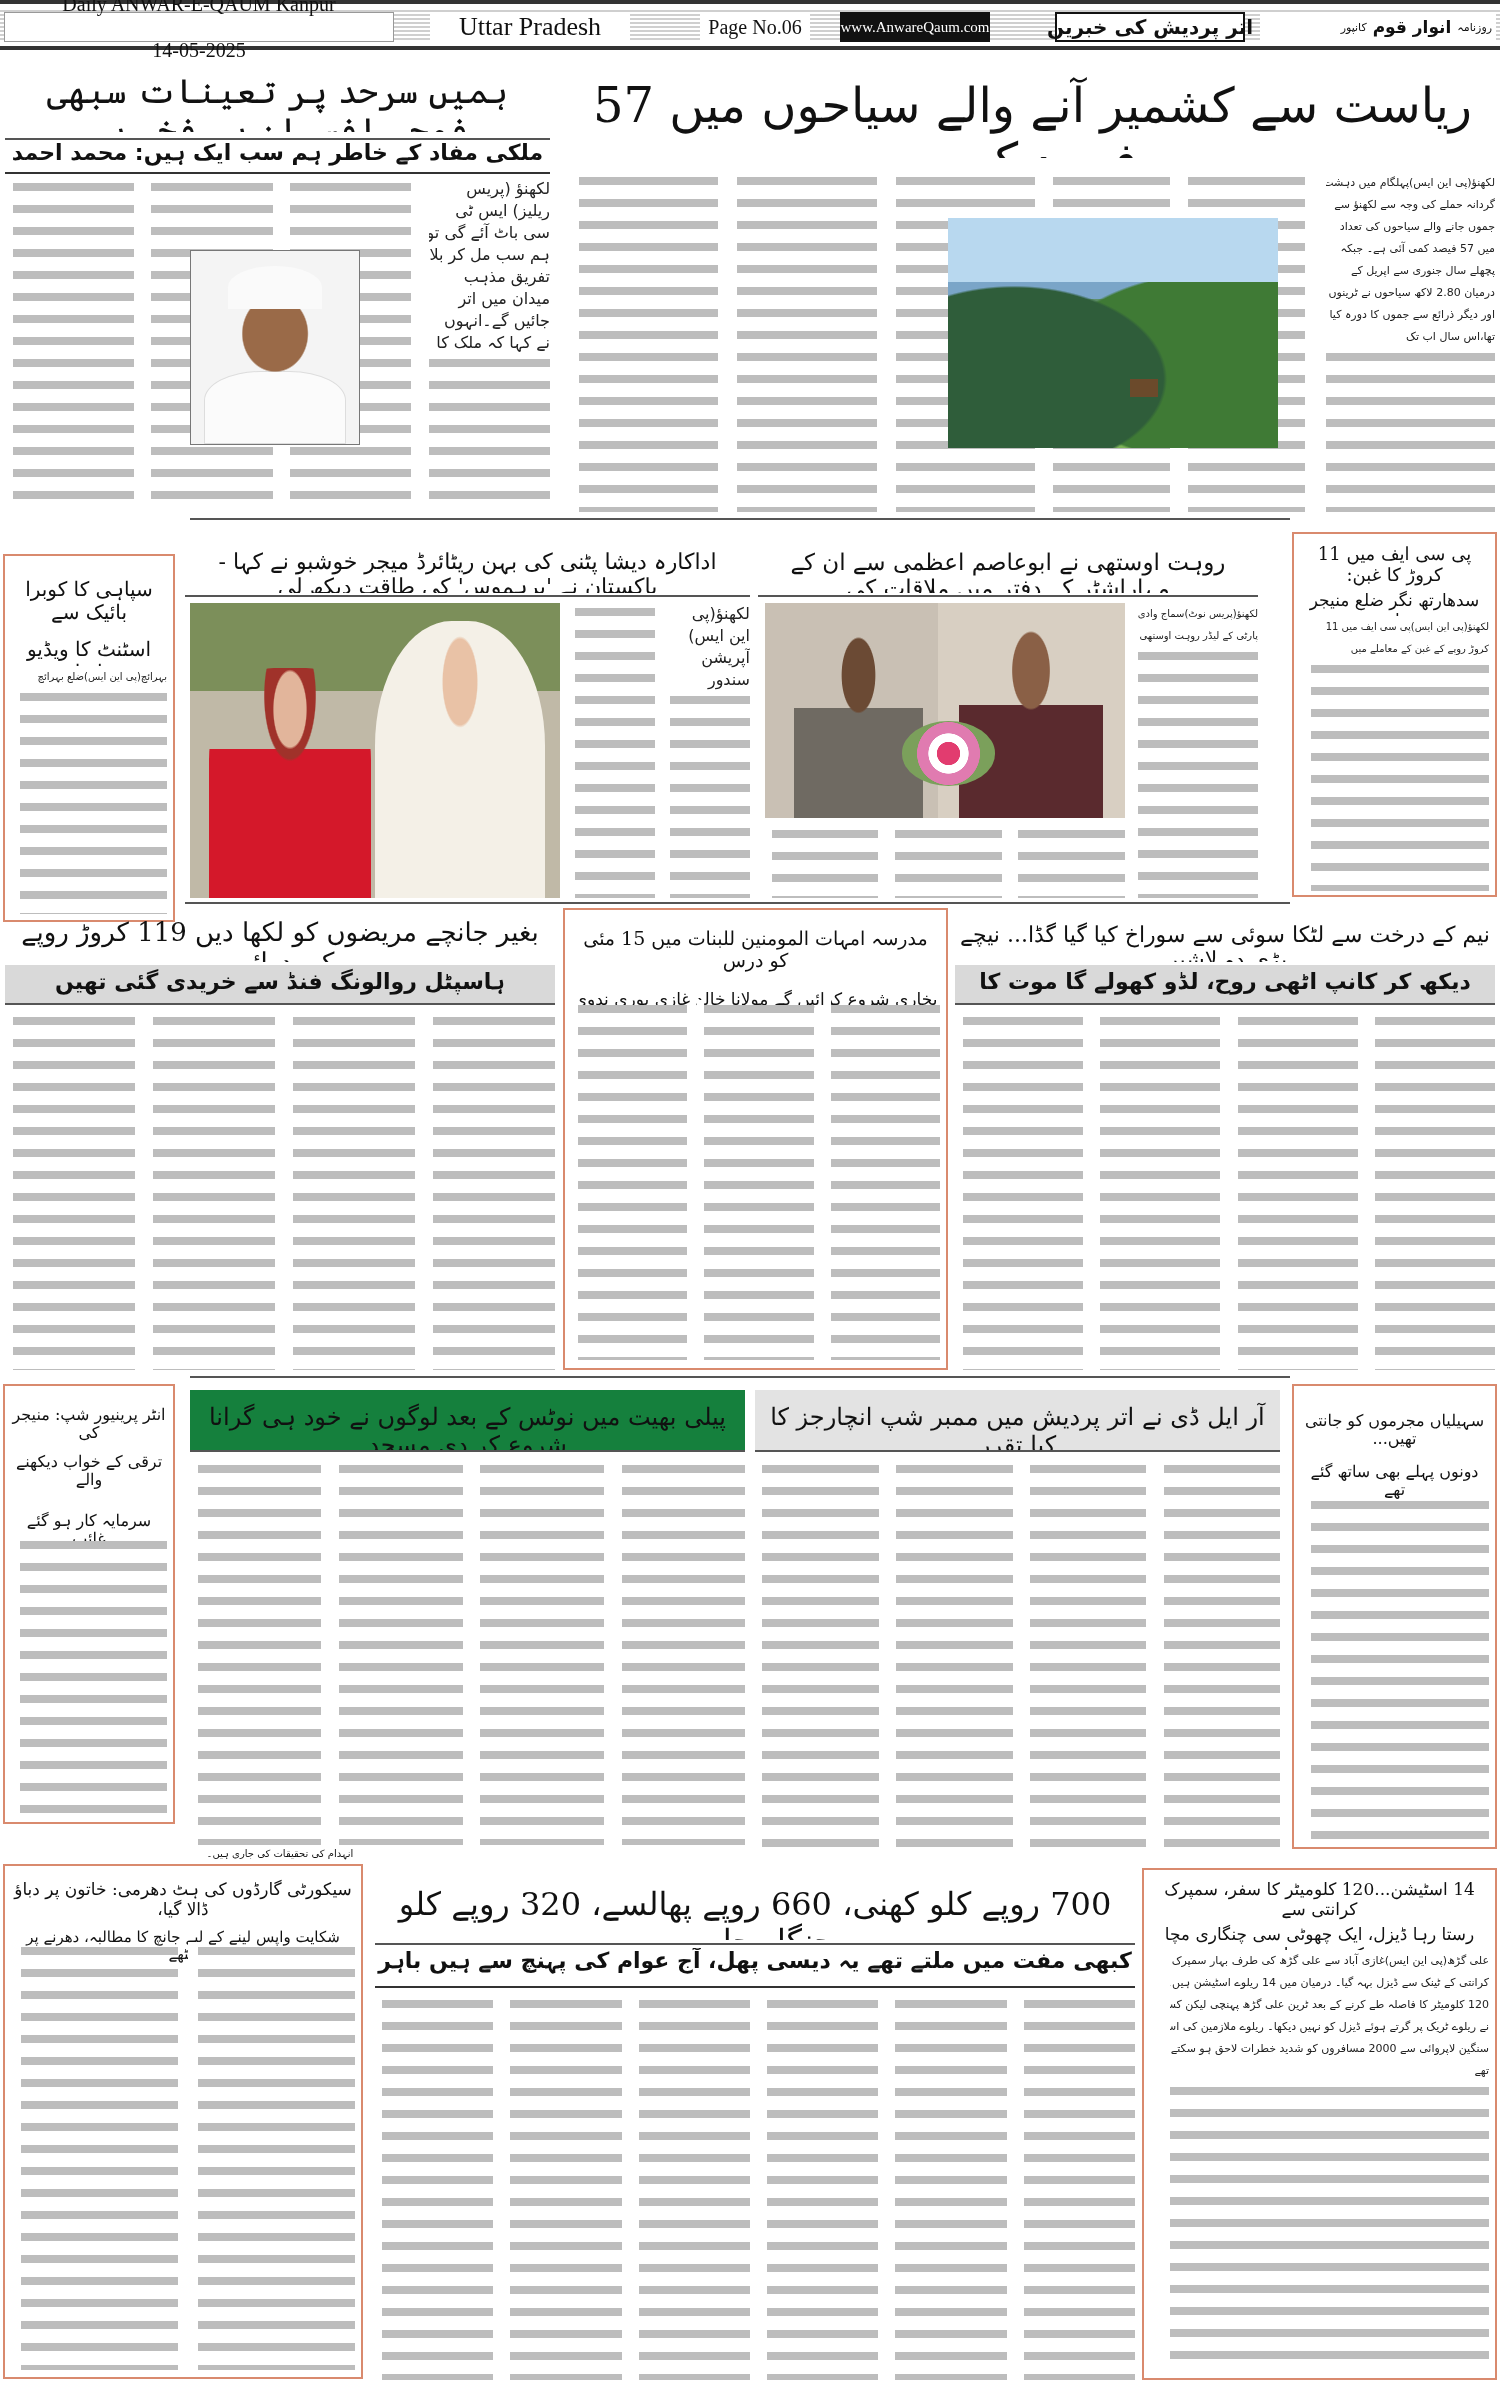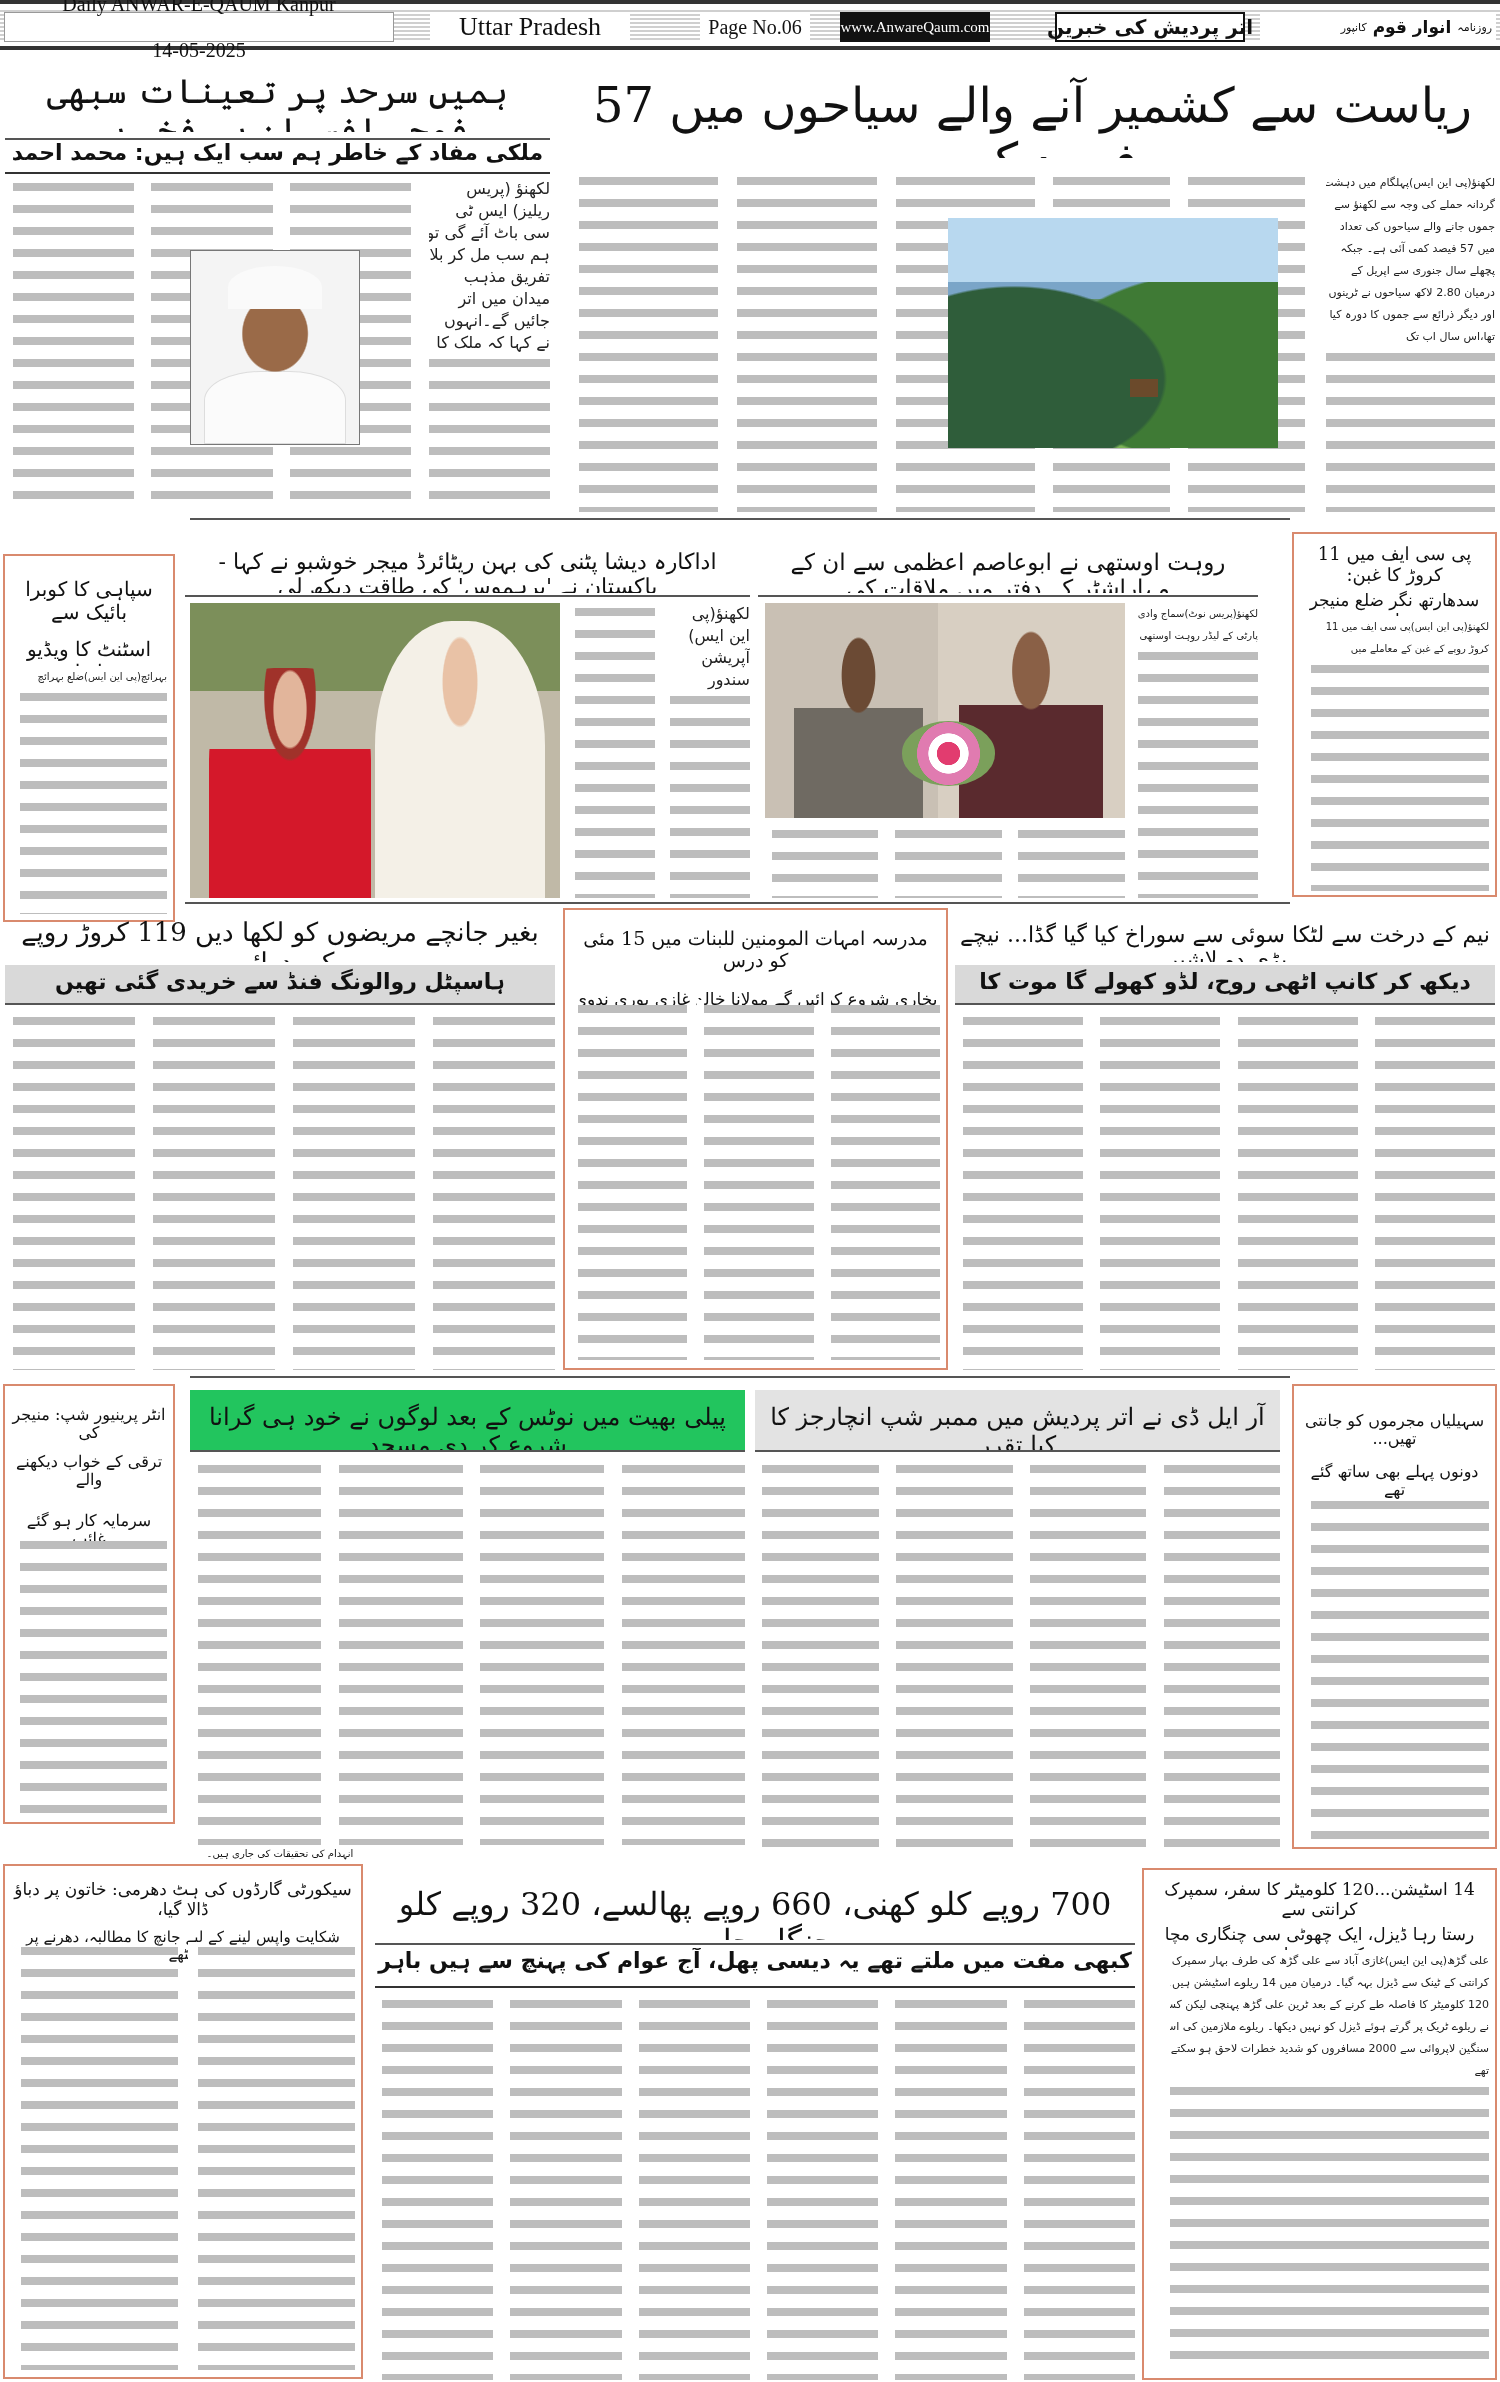--- a/index.html
+++ b/index.html
@@ -200,21 +200,21 @@
 
 <div class="block boxed urdu" style="left:3px; top:1384px; width:172px; height:440px;">
   <div class="hl" style="font-size:16px; margin-top:14px;">انٹر پرینیور شپ: منیجر کی</div>
   <div class="hl" style="font-size:16px; margin-top:10px;">ترقی کے خواب دیکھنے والے</div>
   <div class="hl" style="font-size:16px; margin-top:22px;">سرمایہ کار ہو گئے غائب</div>
   <div class="cols" style="left:6px; top:150px; width:156px; height:280px;">
     <div class="col"></div>
   </div>
 </div>
 
-<div class="block urdu hl" style="left:190px; top:1390px; width:555px; height:62px; font-size:24px; padding-top:14px; background:#22c55e; border-bottom:2px solid #555;">پیلی بھیت میں نوٹس کے بعد لوگوں نے خود ہی گرانا شروع کر دی مسجد</div>
+<div class="block urdu hl" style="left:190px; top:1390px; width:555px; height:62px; font-size:24px; padding-top:14px; background:#15803d; border-bottom:2px solid #555;">پیلی بھیت میں نوٹس کے بعد لوگوں نے خود ہی گرانا شروع کر دی مسجد</div>
 <div class="cols" style="left:190px; top:1460px; width:555px; height:385px;">
   <div class="col"></div>
   <div class="col"></div>
   <div class="col"></div>
   <div class="col"></div>
 </div>
 <div class="block urdu" style="left:190px; top:1848px; width:180px; height:16px; font-size:10px;">انہدام کی تحقیقات کی جاری ہیں۔</div>
 
 <div class="block urdu hl" style="left:755px; top:1390px; width:525px; height:62px; font-size:24px; padding-top:14px; background:#e3e3e3; border-bottom:2px solid #555;">آر ایل ڈی نے اتر پردیش میں ممبر شپ انچارجز کا کیا تقرر</div>
 <div class="cols" style="left:755px; top:1460px; width:525px; height:400px;">

